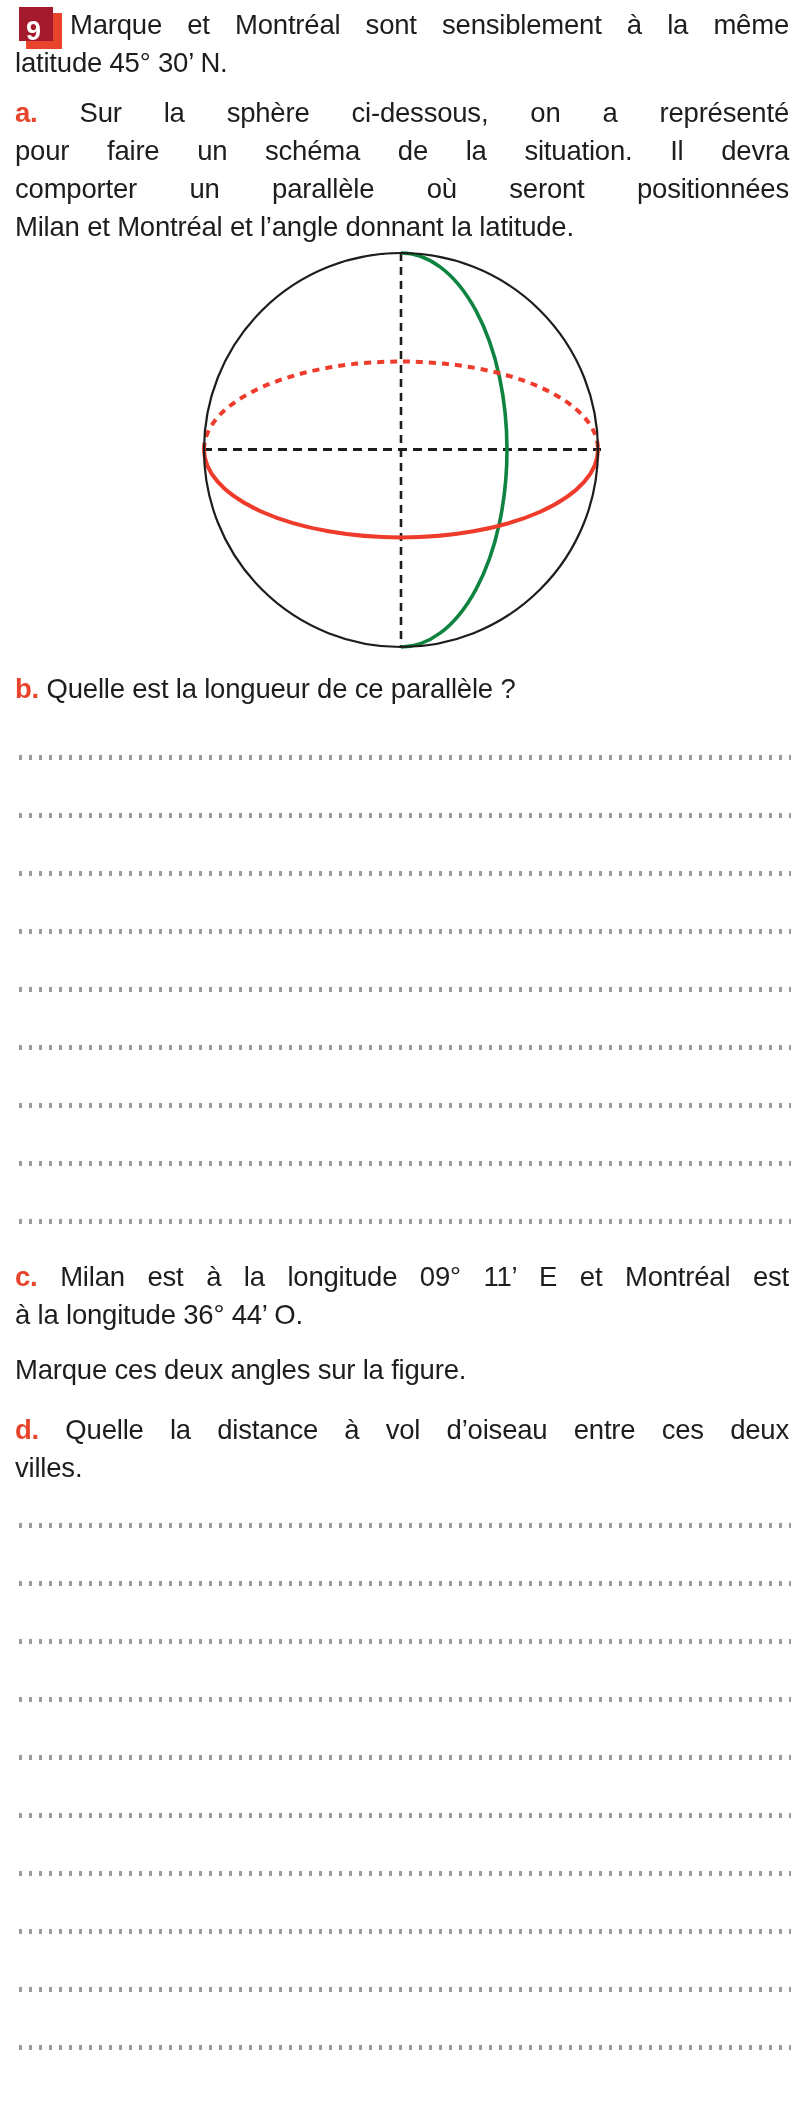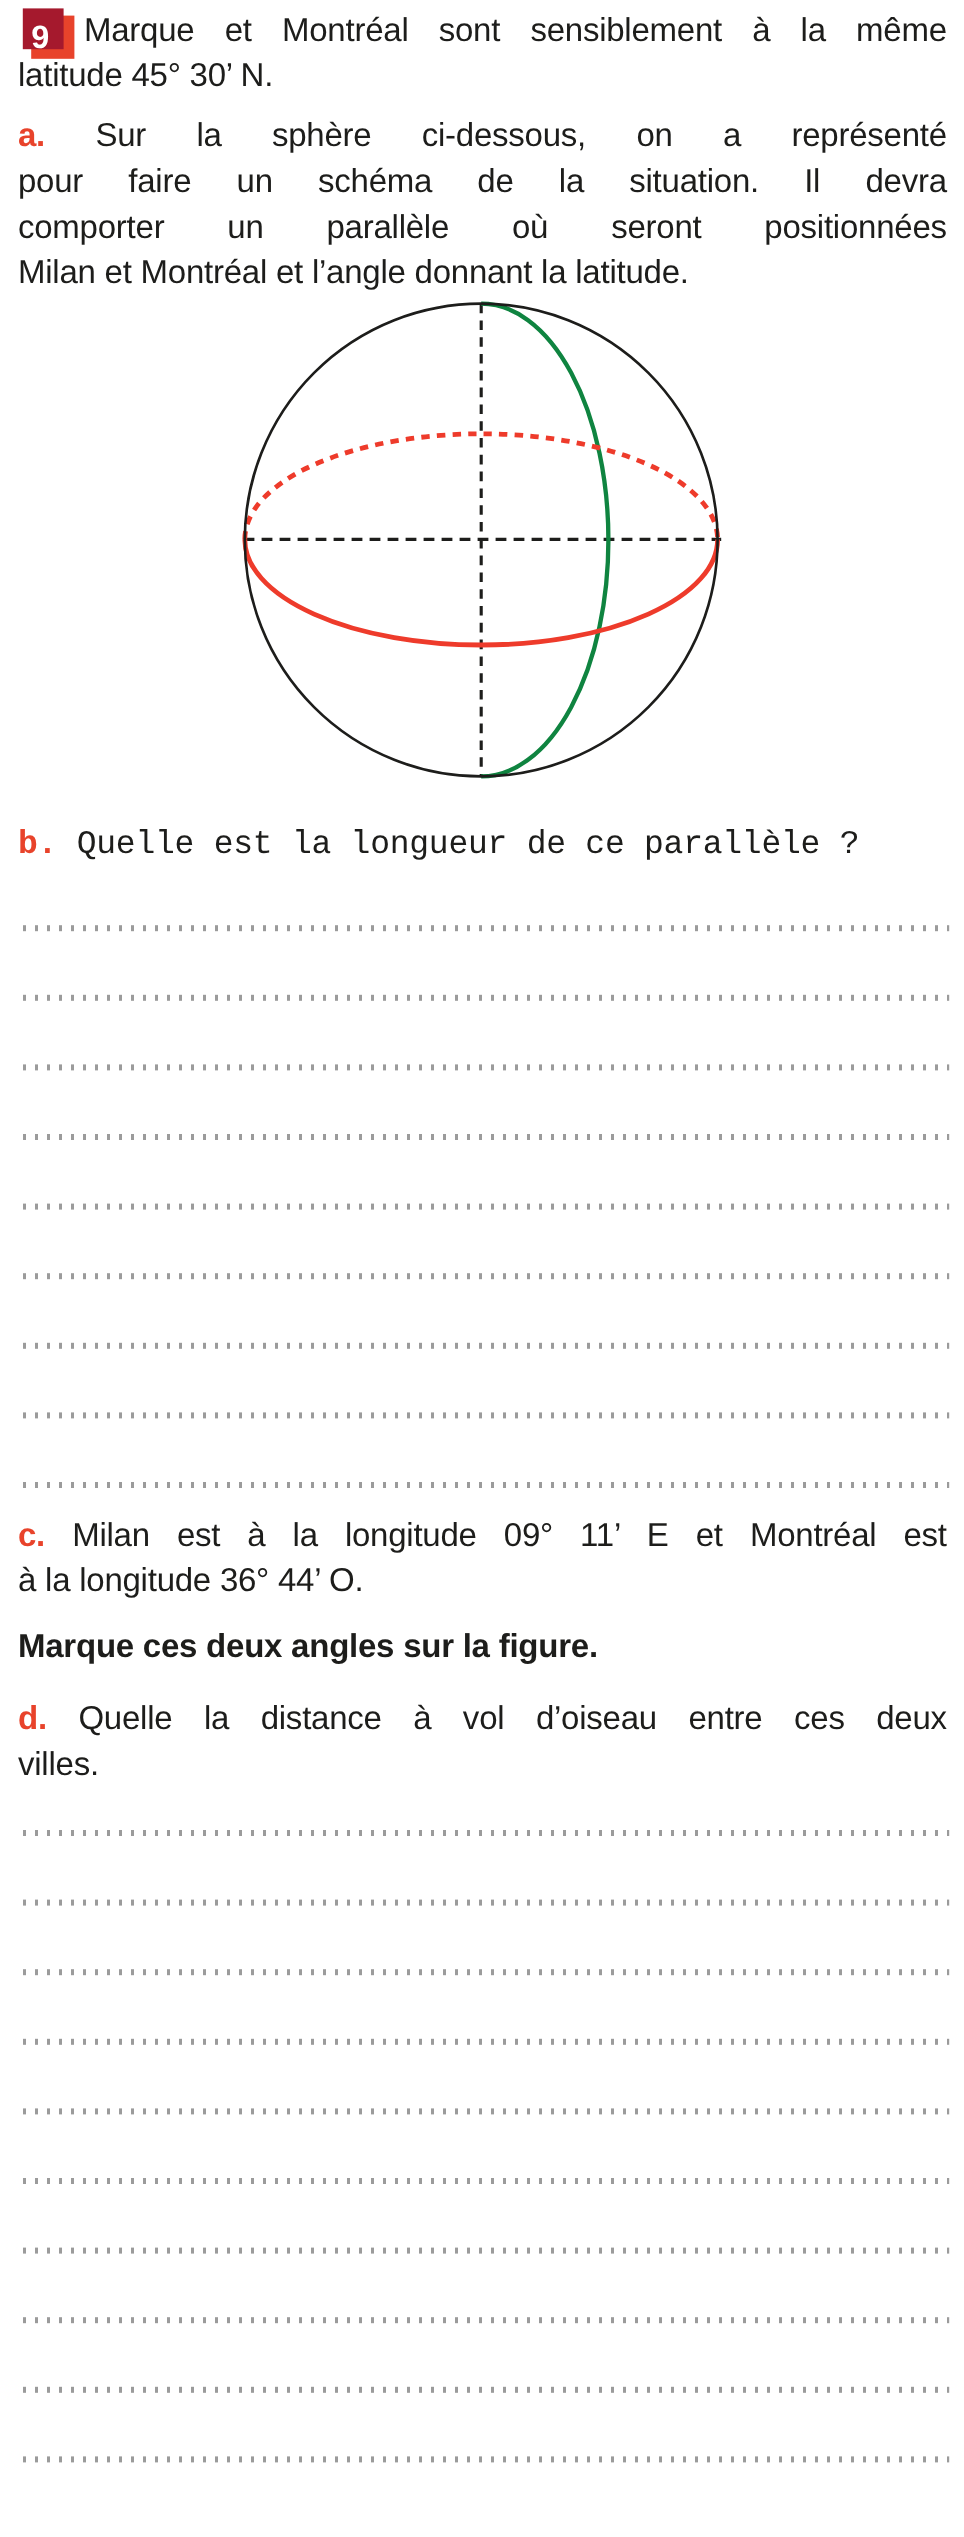--- a/index.html
+++ b/index.html
@@ -41,23 +41,23 @@
   }
   .badge .digit {
     display: block; width: 36px; height: 36px;
     color: #ffffff; font-weight: bold;
     font-size: 27px; line-height: 36px;
     text-align: center;
   }
 
   .para-a { margin-top: 12px; }
   .sphere-svg { display: block; margin: 0 auto; }
-  .para-b { margin-top: 24px; font-family: Liberation Mono, monospace; }
-  .para-c { margin-top: 20px; }
-  .para-marque { margin-top: 17px; font-weight: bold; }
+  .para-b { margin-top: 8px; }
+  .para-c { margin-top: 34px; }
+  .para-marque { margin-top: 17px; }
   .para-d { margin-top: 22px; }
 
   
   .ansline {
     height: 5px;
     width: 772px;
     margin-left: 4px;
     background: repeating-linear-gradient(90deg, #9b9b9b 0 3px, transparent 3px 10px);
   }
   .ansline + .ansline { margin-top: 53px; }

